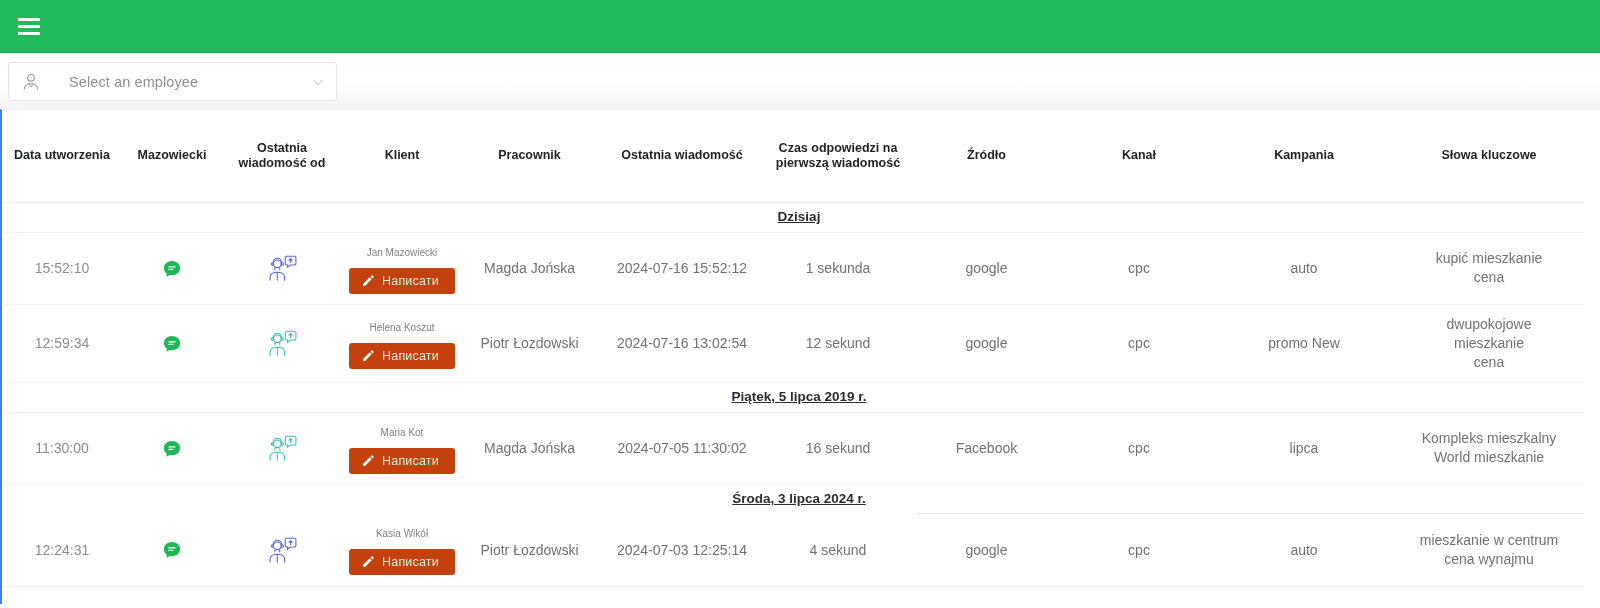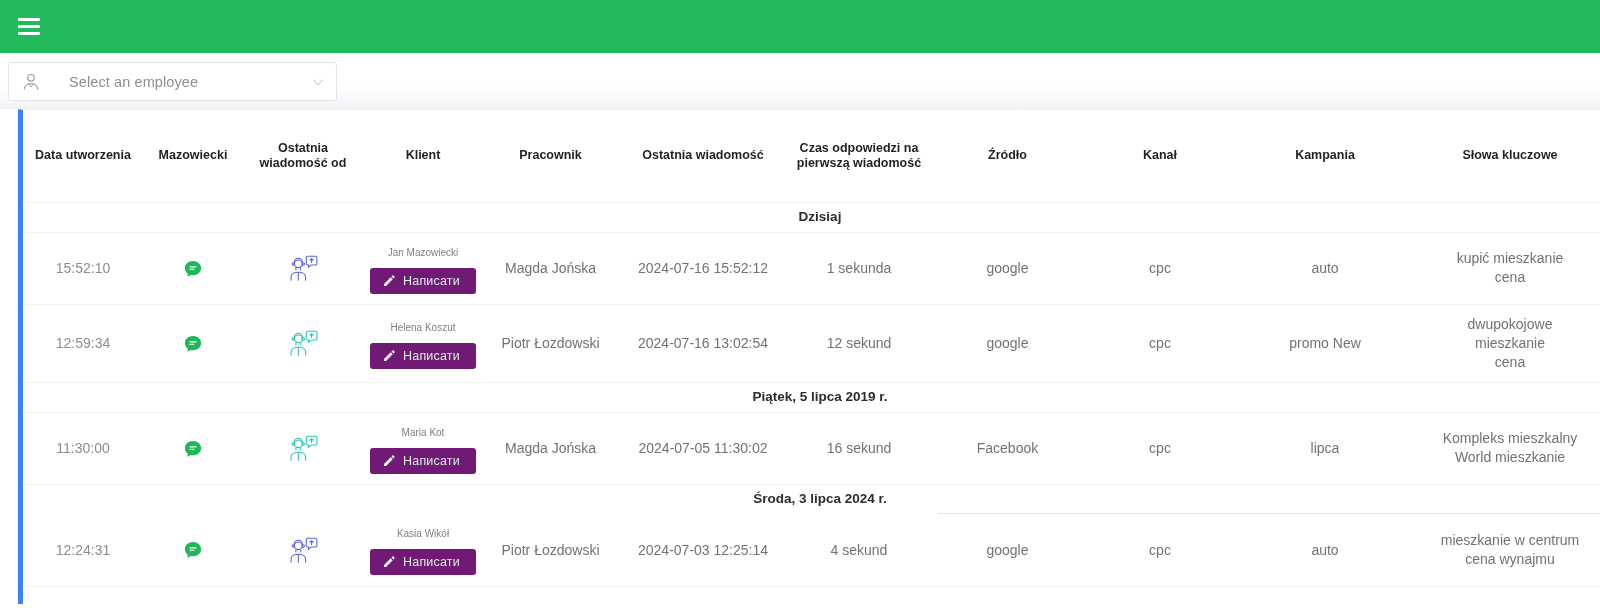--- a/index.html
+++ b/index.html
@@ -47,23 +47,23 @@
   .select-placeholder {
     flex: 1;
     font-size: 14.5px;
     color: #8d8f95;
     letter-spacing: .1px;
   }
   .chev { width: 16px; height: 16px; flex: 0 0 16px; opacity: .45; }
 
   
   .table-wrap {
-    border-left: 5px solid #3b82f6;
+    border-left: 2px solid #3b82f6;
     border-top: 1px solid #eef0f4;
-    margin-left: 18px;
+    margin-left: 0;
     height: 495px;
     overflow: hidden;
   }
   table { border-collapse: collapse; width: 1582px; table-layout: fixed; }
 
   thead th {
     font-size: 12.5px;
     font-weight: bold;
     color: #1f2126;
     text-align: center;
@@ -79,20 +79,21 @@
   tr.group-row td {
     height: 30px;
     padding: 0 0 0 12px;
     font-size: 13.5px;
     font-weight: bold;
     color: #2a2c31;
     background: #ffffff;
     border-bottom: 1px solid #eef0f4;
     border-top: 1px solid #eef0f4;
     vertical-align: middle;
+    text-decoration: underline;
   }
   tr.group-row.partial td { border-bottom: none; position: relative; }
   tr.group-row.partial td::after {
     content: "";
     position: absolute;
     left: 915px; right: 0; bottom: 0;
     height: 1px;
     background: #e3e4ee;
   }
 
@@ -120,21 +121,21 @@
     font-size: 10px;
     color: #7c7f84;
     display: block;
     margin-bottom: 5px;
   }
   .write-btn {
     display: inline-flex;
     align-items: center;
     justify-content: center;
     gap: 7px;
-    background: #701a75;
+    background: #c2410c;
     border: none;
     border-radius: 3px;
     padding: 6px 16px 6px 12px;
     cursor: pointer;
     min-width: 102px;
   }
   .write-btn .pencil { width: 14px; height: 14px; flex: 0 0 14px; }
   .write-btn span {
     color: #d9f2e2;
     font-size: 12.5px;

